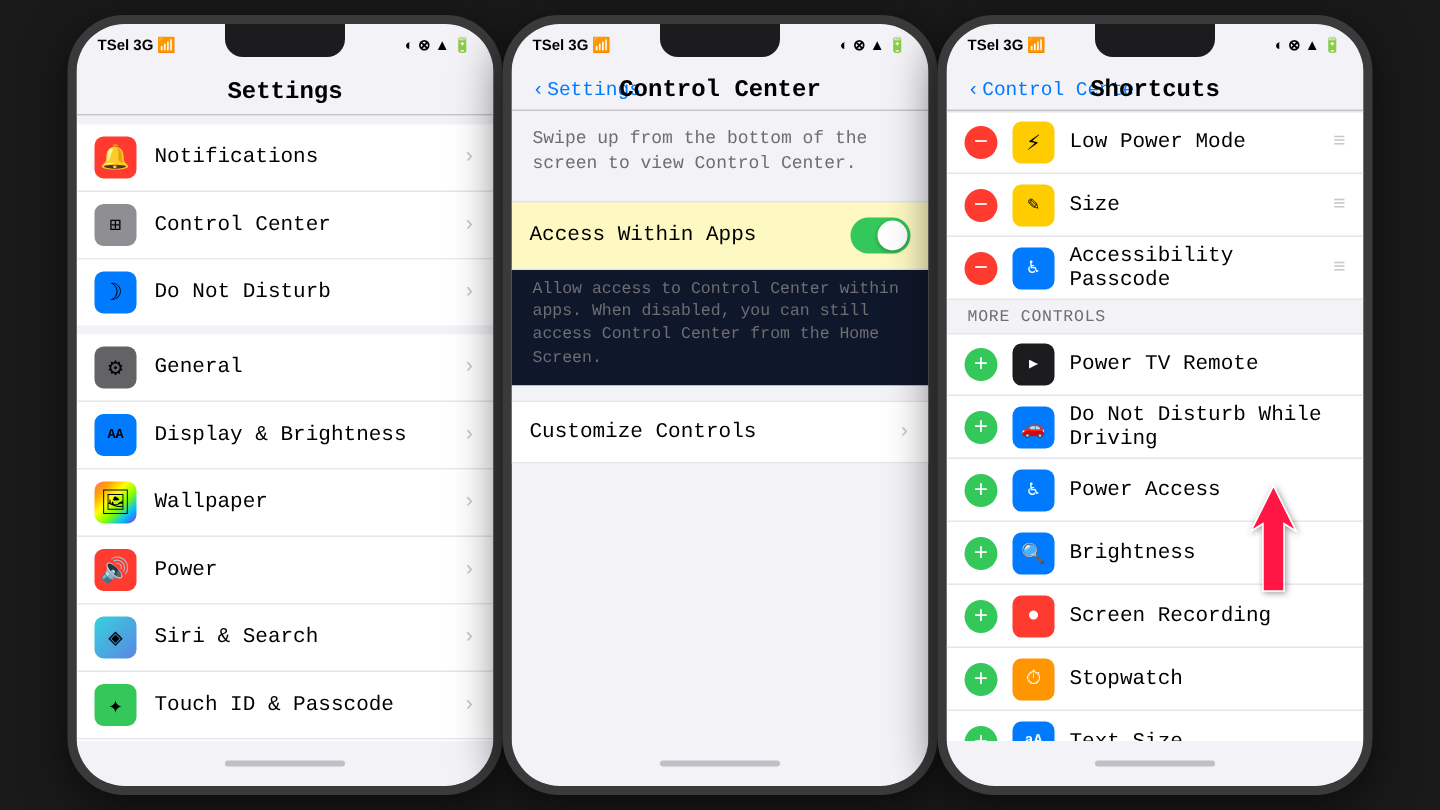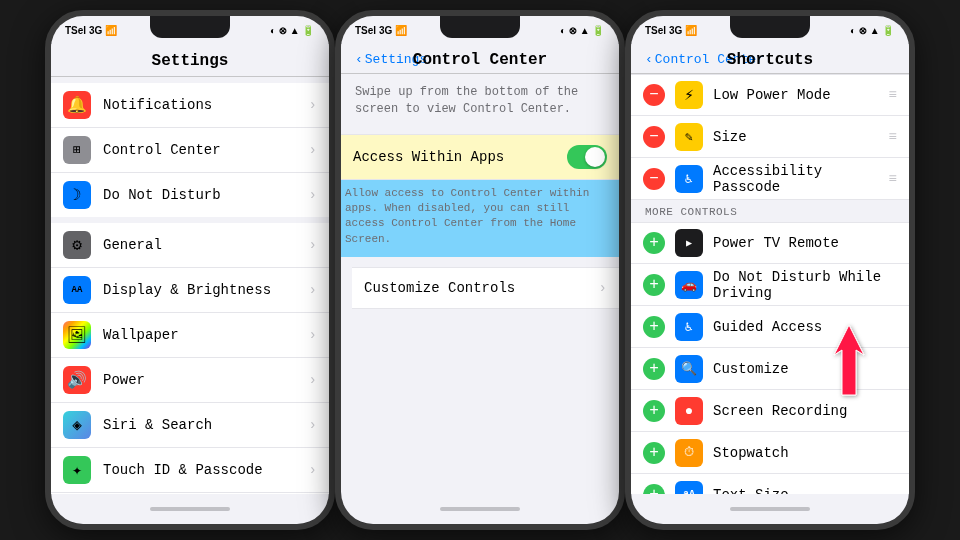--- a/index.html
+++ b/index.html
@@ -167,22 +167,22 @@
     .toggle::after {
       content: '';
       position: absolute;
       width: 20px; height: 20px;
       background: #fff;
       border-radius: 50%;
       top: 2px; right: 2px;
       box-shadow: 0 1px 3px rgba(0,0,0,0.3);
     }
     .toggle-description {
-      background: #7dd3fc;
-      padding: 6px 4px 10px;
+      background: #0f172a;
+      padding: 6px 14px 10px;
       font-size: 11px;
       color: #6d6d72;
       line-height: 1.4;
     }
     
     .section-header {
       padding: 6px 14px 4px;
       font-size: 11px;
       font-weight: 400;
       color: #6d6d72;
@@ -365,21 +365,21 @@
       </div>
       <div class="section-divider" style="height:10px;"></div>
       <div class="toggle-row">
         <span class="toggle-label">Access Within Apps</span>
         <div class="toggle"></div>
       </div>
       <div class="toggle-description">
         <span>Allow access to Control Center within apps. When disabled, you can still access Control Center from the Home Screen.</span>
       </div>
       <div class="section-divider" style="height:10px;"></div>
-      <div class="list-item" style="background:#fff;border-top:0.5px solid #e5e5ea;border-bottom:0.5px solid #e5e5ea;margin-left:11px;">
+      <div class="list-item" style="background:#fff;border-top:0.5px solid #e5e5ea;border-bottom:0.5px solid #e5e5ea;">
         <span class="item-label">Customize Controls</span>
         <span class="chevron">›</span>
       </div>
     </div>
     <div class="phone-bottom">
       <div class="home-indicator"></div>
     </div>
   </div>
 
   <div class="phone" style="position:relative;">
@@ -430,27 +430,27 @@
 
       <div class="control-item">
         <div class="plus-btn">+</div>
         <div class="item-icon bg-blue" style="border-radius:6px;margin-right:10px;width:28px;height:28px;display:flex;align-items:center;justify-content:center;font-size:13px;color:#fff;">🚗</div>
         <span class="item-label">Do Not Disturb While Driving</span>
       </div>
 
       <div class="control-item">
         <div class="plus-btn">+</div>
         <div class="item-icon bg-blue" style="border-radius:6px;margin-right:10px;width:28px;height:28px;display:flex;align-items:center;justify-content:center;font-size:13px;color:#fff;">♿</div>
-        <span class="item-label">Guided Access</span>
+        <span class="item-label">Power Access</span>
       </div>
 
       <div class="control-item">
         <div class="plus-btn">+</div>
         <div class="item-icon bg-blue" style="border-radius:6px;margin-right:10px;width:28px;height:28px;display:flex;align-items:center;justify-content:center;font-size:13px;color:#fff;">🔍</div>
-        <span class="item-label">Customize</span>
+        <span class="item-label">Brightness</span>
       </div>
 
       <div class="control-item">
         <div class="plus-btn">+</div>
         <div class="item-icon bg-red" style="border-radius:6px;margin-right:10px;width:28px;height:28px;display:flex;align-items:center;justify-content:center;font-size:14px;color:#fff;">●</div>
         <span class="item-label">Screen Recording</span>
       </div>
 
       <div class="control-item">
         <div class="plus-btn">+</div>

